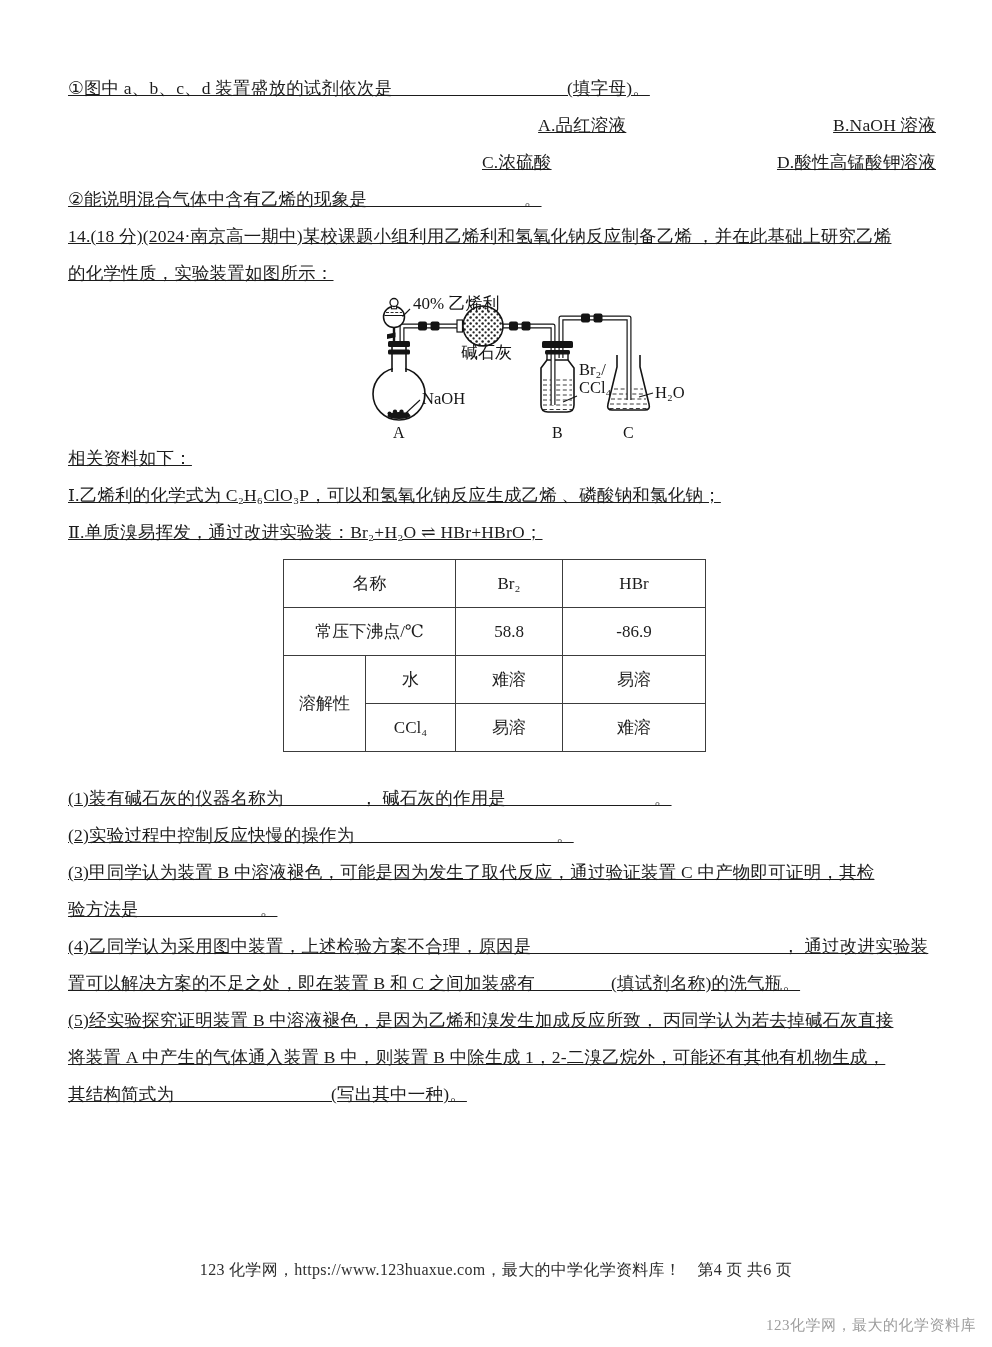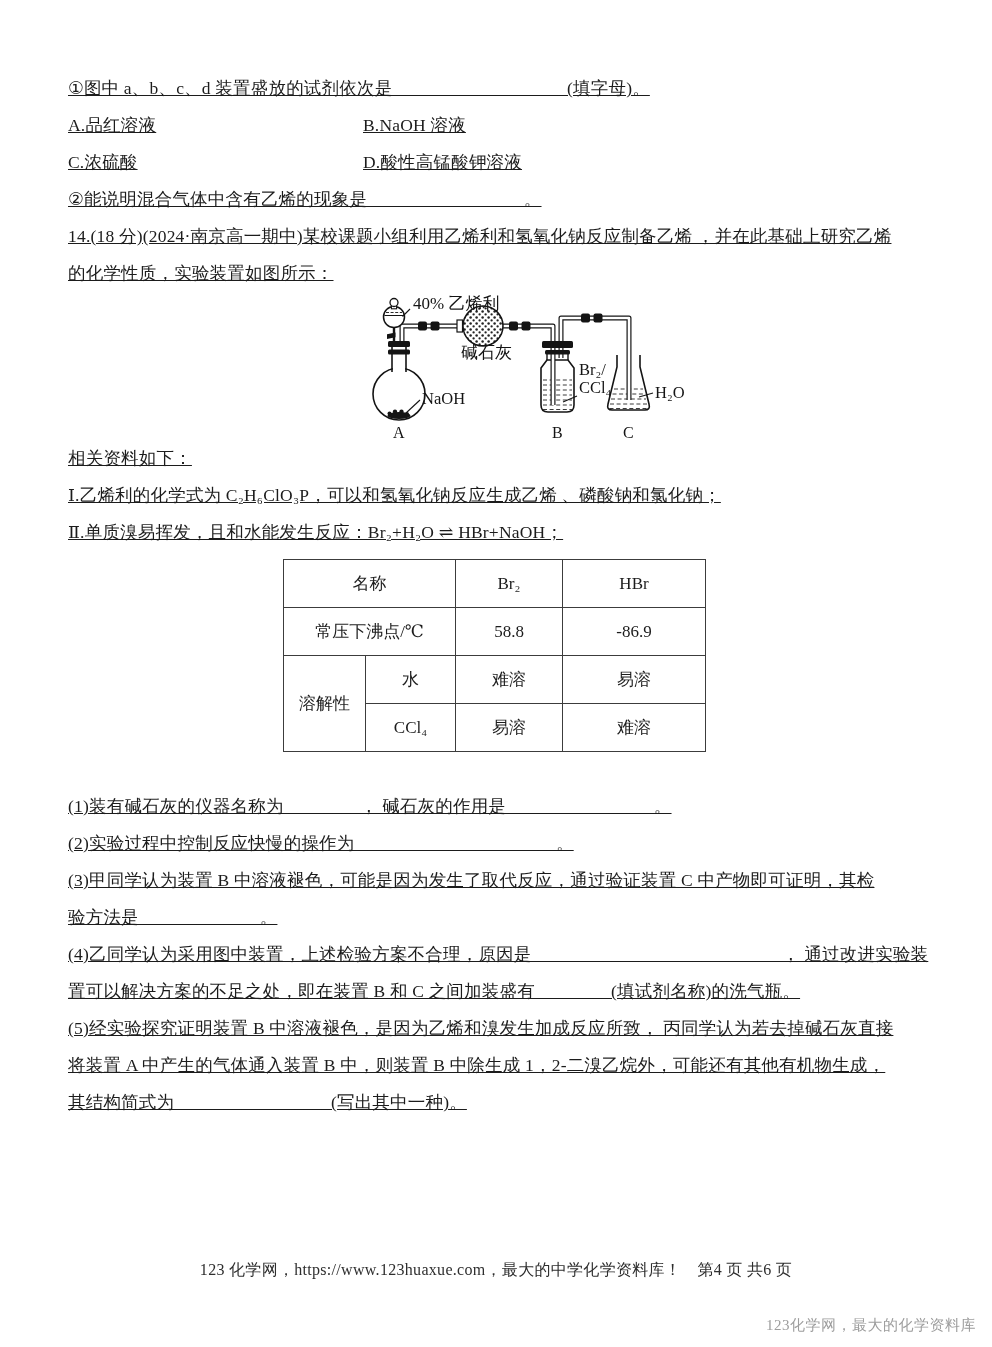--- a/index.html
+++ b/index.html
@@ -15,40 +15,40 @@
     position: absolute;
     left: 68px; top: 70px; width: 868px;
   }
   .row {
     min-height: 37px; line-height: 37px;
     font-size: 17.5px;
     white-space: nowrap;
     letter-spacing: 0.2px;
     text-decoration: underline;
   }
-  .opt-row { display: flex; }
+  .opt-row { display: flex; justify-content: flex-end; }
   .opt-left { width: 295px; }
   .diagram-wrap { margin-left: 293px; width: 332px; height: 148px; }
   svg text {
     font-family: "Liberation Serif", "DejaVu Serif", "DejaVu Sans", serif;
     fill: #141414;
   }
   .sol-table {
     margin-left: 215px; margin-top: 8px; margin-bottom: 0;
     border-collapse: collapse;
     font-size: 17px;
     color: #1c1c1c;
   }
   .sol-table td {
     border: 1.4px solid #3c3c3c;
     text-align: center; vertical-align: middle;
     height: 40px; padding: 12px 4px;
   }
   .c1 { width: 82px; } .c2 { width: 90px; } .c3 { width: 107px; } .c4 { width: 143px; }
-  .after-table { margin-top: 36px; }
+  .after-table { margin-top: 28px; }
   .footer {
     position: absolute; left: 0; top: 1260px; width: 992px;
     text-align: center; font-size: 16px; color: #2e2e2e;
     letter-spacing: 0.3px;
   }
   .watermark {
     position: absolute; right: 16px; top: 1316px;
     font-size: 15px; color: #9d9d9d; letter-spacing: 0.5px;
   }
 </style>
@@ -185,21 +185,21 @@
       <text x="294" y="106" font-size="16.5">H₂O</text>
 
       <text x="32" y="146" font-size="16">A</text>
       <text x="191" y="146" font-size="16">B</text>
       <text x="262" y="146" font-size="16">C</text>
     </svg>
   </div>
 
   <div class="row">相关资料如下：</div>
   <div class="row">Ⅰ.乙烯利的化学式为 C₂H₆ClO₃P，可以和氢氧化钠反应生成乙烯 、磷酸钠和氯化钠；</div>
-  <div class="row">Ⅱ.单质溴易挥发，且和水能发生反应：Br₂+H₂O ⇌ HBr+NaOH；</div>
+  <div class="row">Ⅱ.单质溴易挥发，通过改进实验装：Br₂+H₂O ⇌ HBr+HBrO；</div>
 
   <table class="sol-table">
     <tbody>
         <tr>
       <td colspan="2" class="c12">名称</td>
       <td class="c3">Br₂</td>
       <td class="c4">HBr</td>
     </tr>
     <tr>
       <td colspan="2">常压下沸点/℃</td>

